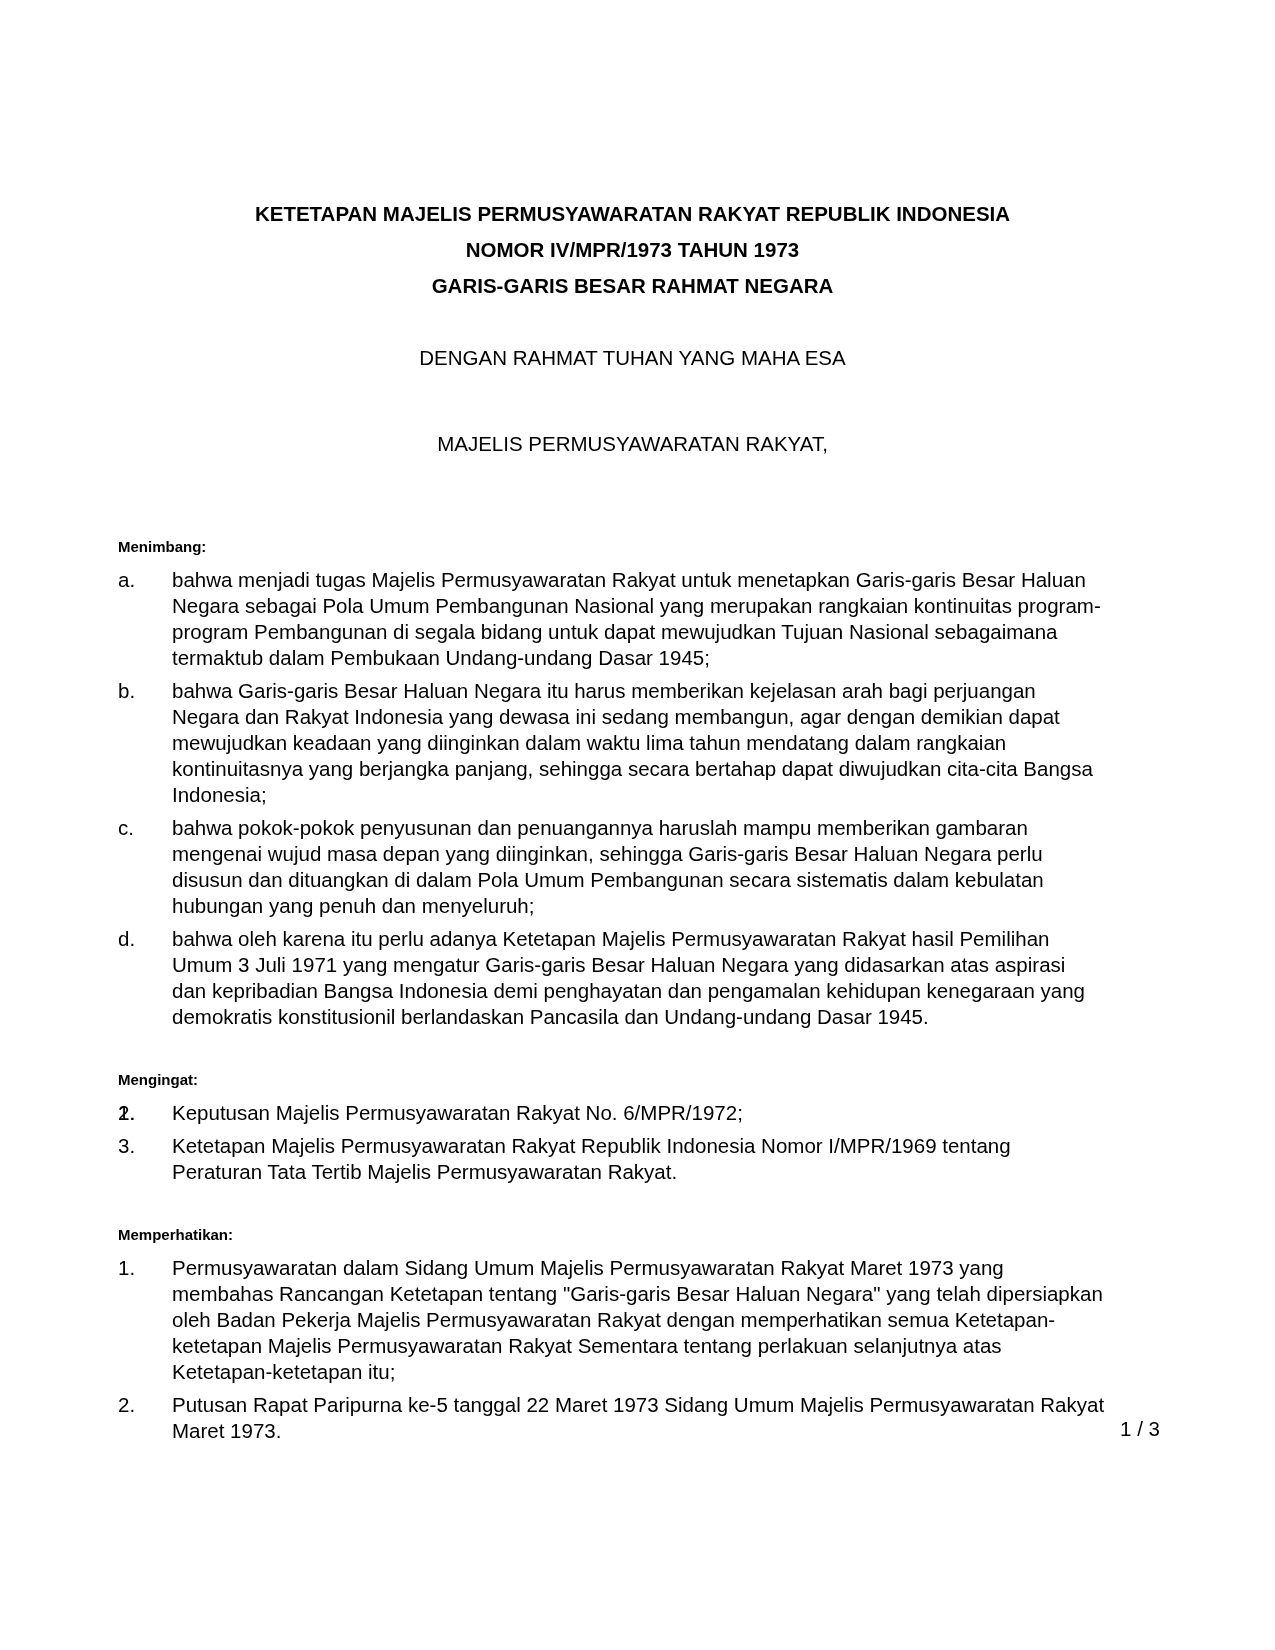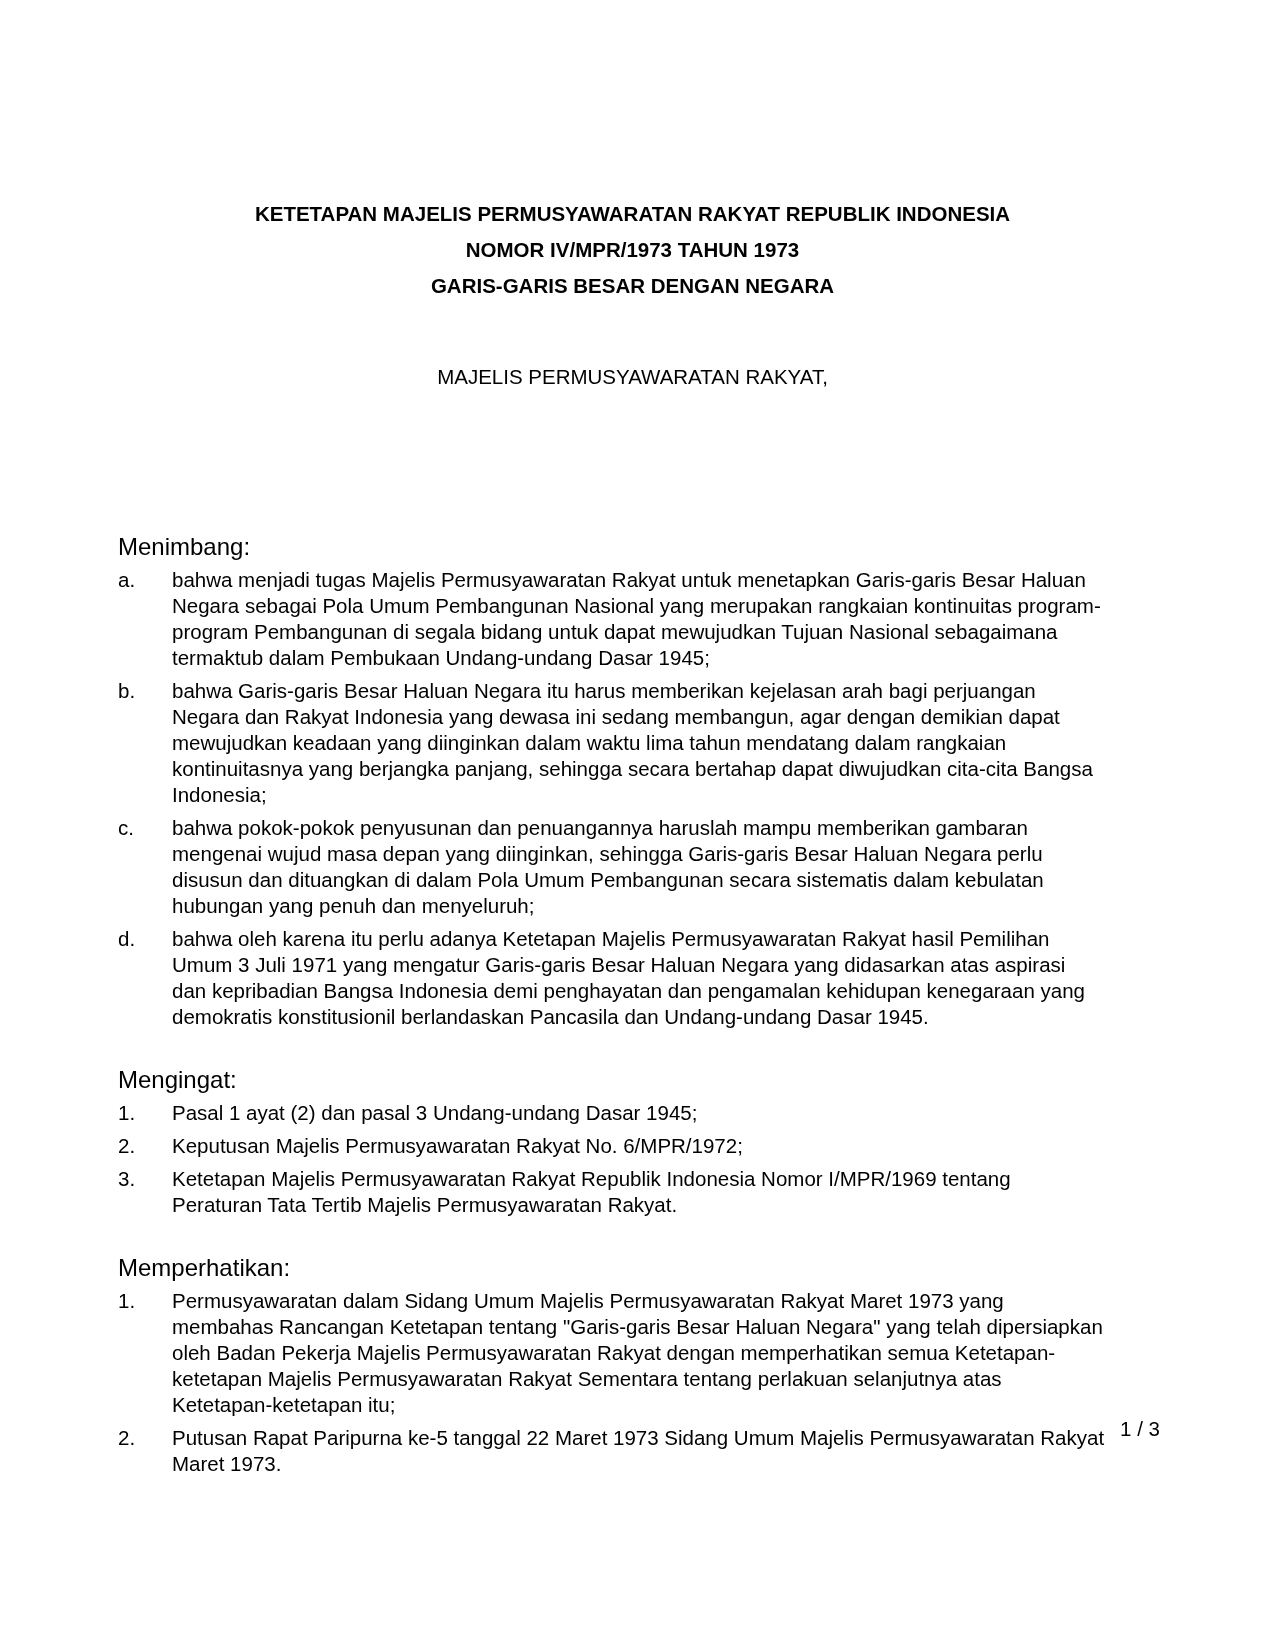--- a/index.html
+++ b/index.html
@@ -44,22 +44,22 @@
     left: 118px;
     top: 534px;
     width: 987px;
   }
   .section + .section {
     margin-top: 37px;
   }
   .section-heading {
     line-height: 26px;
     margin: 0 0 7px 0;
-    font-weight: normal;
-    font-size: 24px;
+    font-weight: bold;
+    font-size: 15px;
   }
   .list-item {
     position: relative;
     padding-left: 54px;
     margin-bottom: 7px;
     text-align: left;
   }
   .list-item-marker {
     position: absolute;
     left: 0;
@@ -73,21 +73,22 @@
   }
 </style>
 </head>
 <body>
 
 <div class="page">
 
   <div class="title-area">
     <div class="title-line">KETETAPAN MAJELIS PERMUSYAWARATAN RAKYAT REPUBLIK INDONESIA</div>
     <div class="title-line">NOMOR IV/MPR/1973 TAHUN 1973</div>
-    <div class="title-line">GARIS-GARIS BESAR DENGAN NEGARA</div>
+    <div class="title-line">GARIS-GARIS BESAR RAHMAT NEGARA</div>
+    <div class="invocation-line">DENGAN RAHMAT TUHAN YANG MAHA ESA</div>
     <div class="opening-line">MAJELIS PERMUSYAWARATAN RAKYAT,</div>
   </div>
 
   <div class="body-area">
 
     <div class="section">
       <div class="section-heading">Menimbang:</div>
       <div class="list-item">
         <span class="list-item-marker">a.</span>
         <span class="list-item-text">bahwa menjadi tugas Majelis Permusyawaratan Rakyat untuk menetapkan Garis-garis Besar Haluan Negara sebagai Pola Umum Pembangunan Nasional yang merupakan rangkaian kontinuitas program-program Pembangunan di segala bidang untuk dapat mewujudkan Tujuan Nasional sebagaimana termaktub dalam Pembukaan Undang-undang Dasar 1945;</span>
@@ -103,21 +104,20 @@
       <div class="list-item">
         <span class="list-item-marker">d.</span>
         <span class="list-item-text">bahwa oleh karena itu perlu adanya Ketetapan Majelis Permusyawaratan Rakyat hasil Pemilihan Umum 3 Juli 1971 yang mengatur Garis-garis Besar Haluan Negara yang didasarkan atas aspirasi dan kepribadian Bangsa Indonesia demi penghayatan dan pengamalan kehidupan kenegaraan yang demokratis konstitusionil berlandaskan Pancasila dan Undang-undang Dasar 1945.</span>
       </div>
     </div>
 
     <div class="section">
       <div class="section-heading">Mengingat:</div>
       <div class="list-item">
         <span class="list-item-marker">1.</span>
-        <span class="list-item-text">Pasal 1 ayat (2) dan pasal 3 Undang-undang Dasar 1945;</span>
       </div>
       <div class="list-item">
         <span class="list-item-marker">2.</span>
         <span class="list-item-text">Keputusan Majelis Permusyawaratan Rakyat No. 6/MPR/1972;</span>
       </div>
       <div class="list-item">
         <span class="list-item-marker">3.</span>
         <span class="list-item-text">Ketetapan Majelis Permusyawaratan Rakyat Republik Indonesia Nomor I/MPR/1969 tentang Peraturan Tata Tertib Majelis Permusyawaratan Rakyat.</span>
       </div>
     </div>

